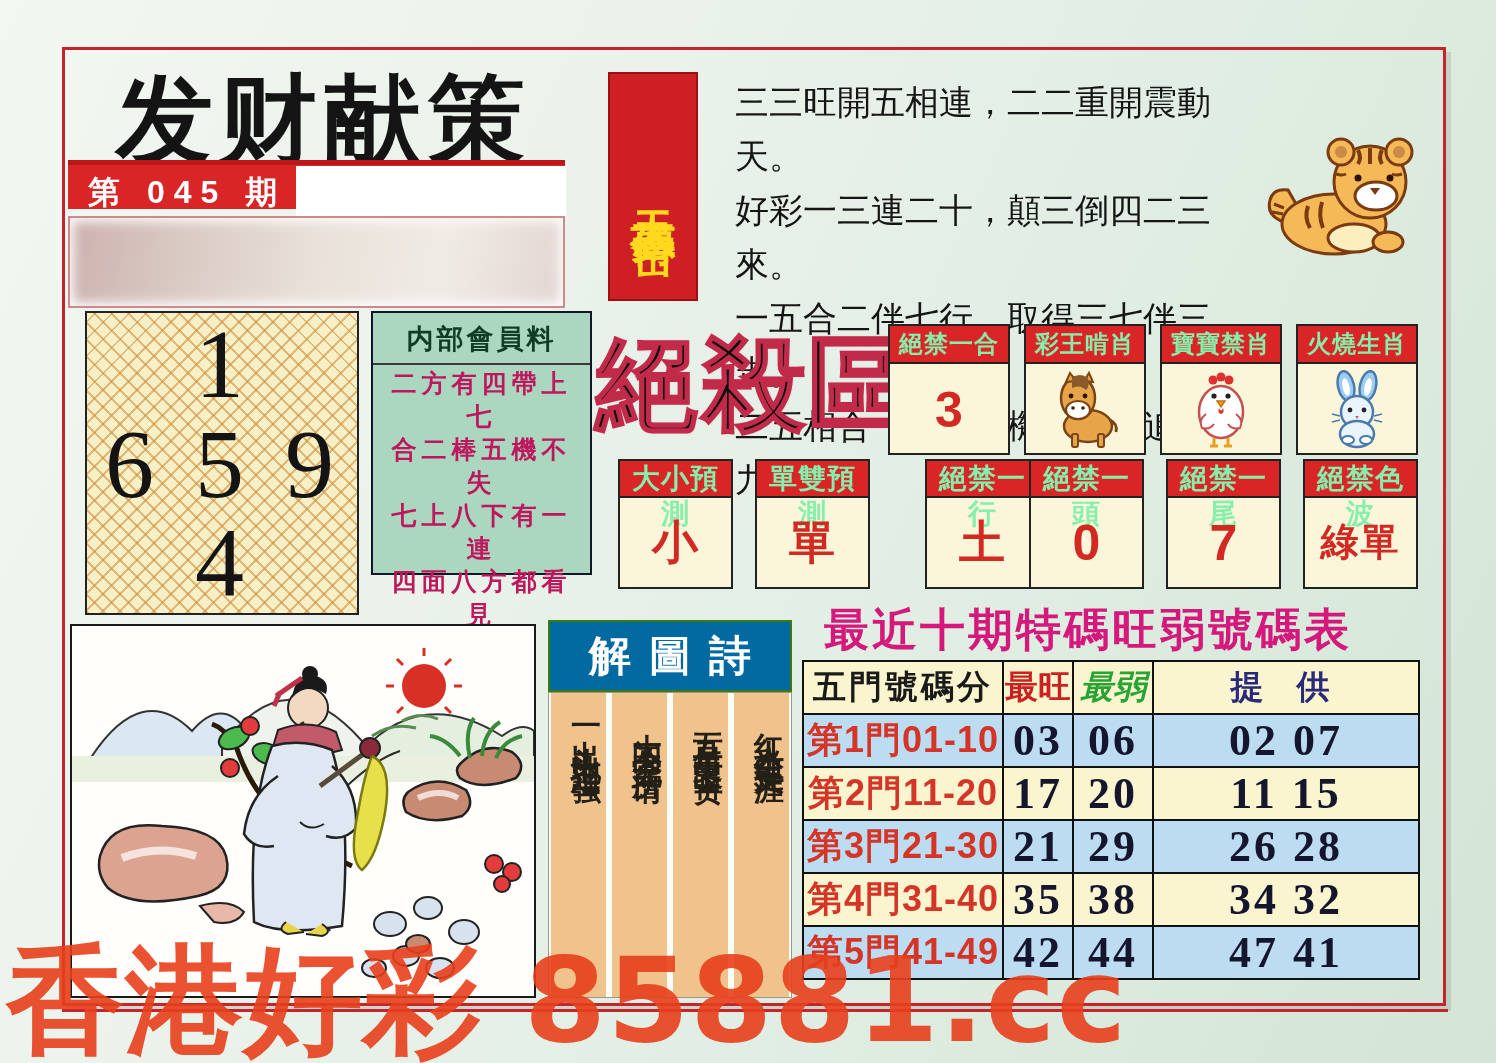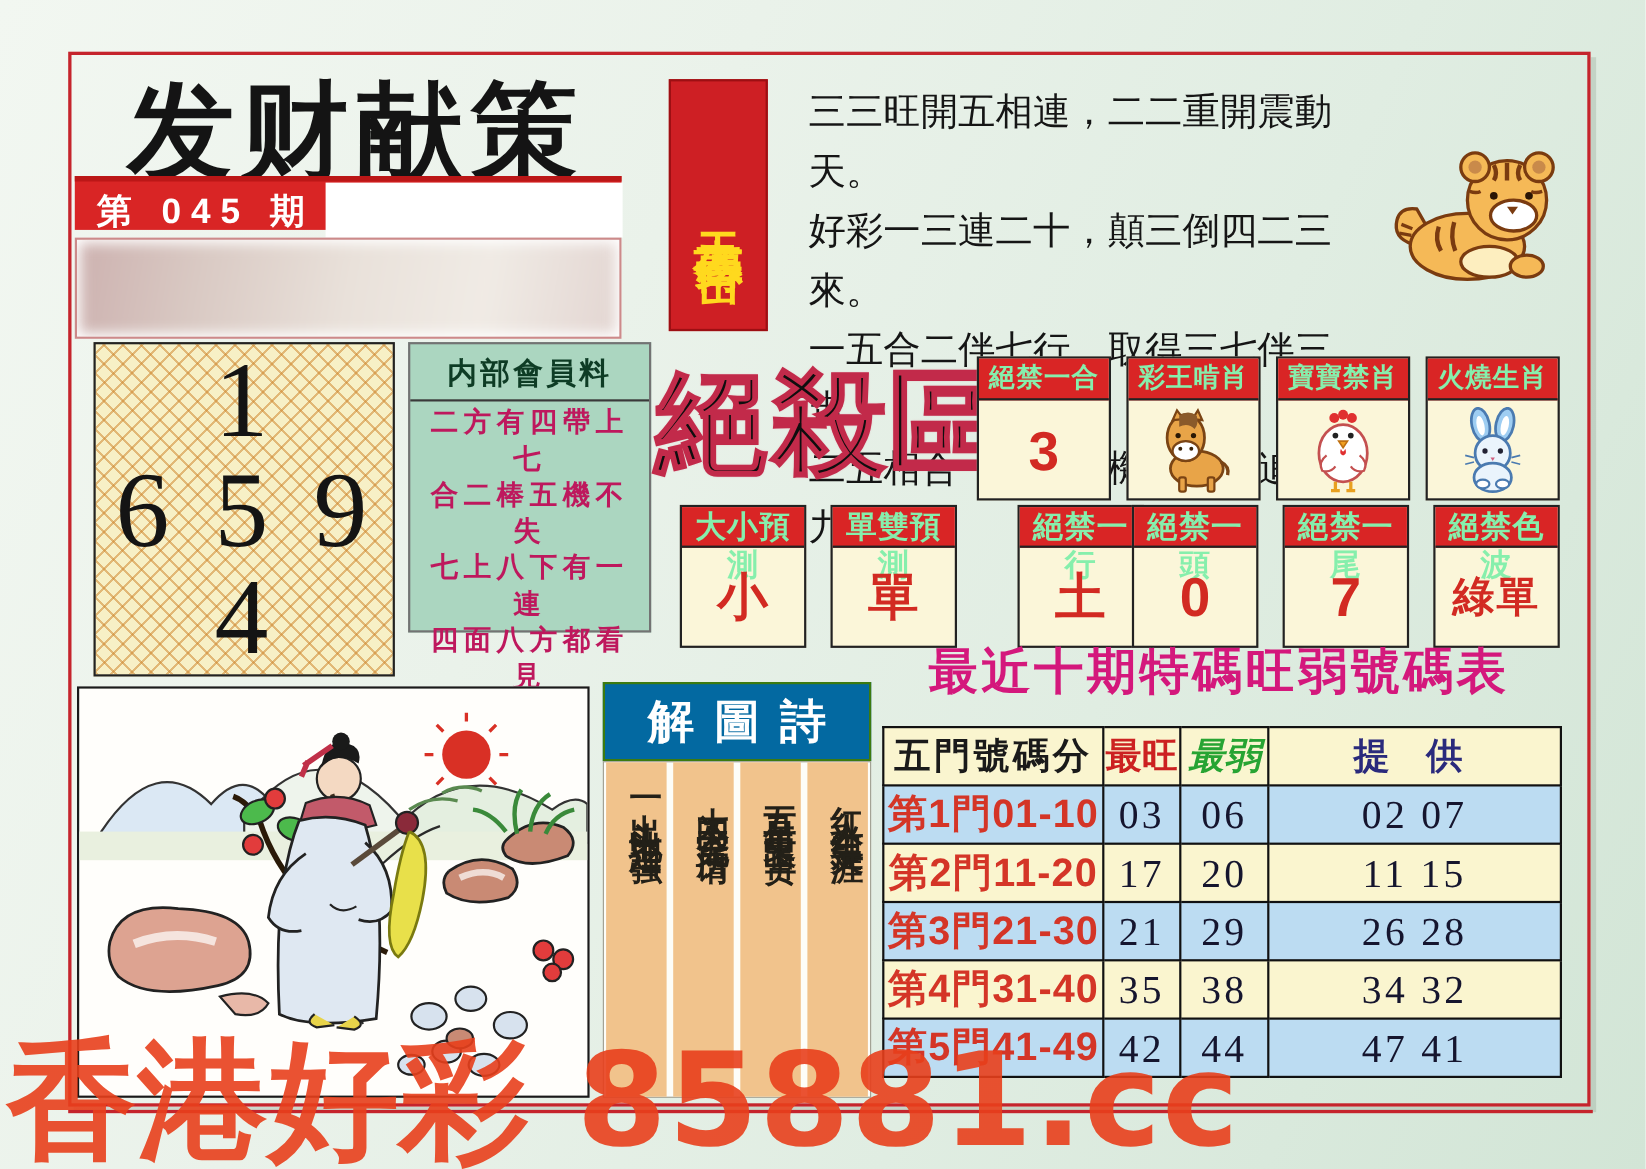--- a/index.html
+++ b/index.html
@@ -45,21 +45,21 @@
   .grid-box span{position:absolute;font-family:"Liberation Serif",serif;
     font-size:98px;color:#141414;line-height:1;}
   .gn-top{left:108px;top:2px;}
   .gn-left{left:18px;top:102px;}
   .gn-center{left:108px;top:102px;}
   .gn-right{left:198px;top:102px;}
   .gn-bottom{left:108px;top:200px;}
 
   
   .member-box{left:371px;top:311px;width:221px;height:264px;background:#abd6c0;
-    border:2px solid #737373;box-sizing:border-box;}
+    border:2px solid #0f172a;box-sizing:border-box;}
   .member-head{text-align:center;font-size:27px;font-weight:bold;color:#0e3c25;
     padding:8px 0 6px;border-bottom:2px solid #3a3a3a;letter-spacing:3px;}
   .member-lines{display:flex;flex-direction:column;justify-content:space-around;
     height:243px;padding:2px 6px;}
   .member-lines div{font-family:"Liberation Serif",serif;font-weight:bold;
     font-size:25px;letter-spacing:5px;color:#be185d;text-align:center;}
 
   
   .killzone{left:596px;top:316px;font-size:104px;font-weight:900;color:#0e0e0e;
     letter-spacing:2px;font-family:"DejaVu Sans",sans-serif;
@@ -74,38 +74,38 @@
   .tbx .ph{font-size:24px;line-height:36px;height:36px;}
   .tbx .pv{height:91px;}
   .mbx{top:459px;width:115px;height:130px;}
   .mbx .ph{font-size:28px;line-height:35px;height:35px;}
   .mbx .pv{height:89px;}
   .pv-num{color:#d22a22;font-size:50px;font-weight:bold;}
   .pv-cn{color:#d22a22;font-size:46px;font-weight:bold;letter-spacing:1px;}
   .pv-cn2{color:#d22a22;font-size:38px;font-weight:bold;letter-spacing:2px;}
 
   
-  .table-title{left:824px;top:580px;width:600px;font-size:45px;font-weight:900;
-    color:#d4187c;letter-spacing:3px;white-space:nowrap;margin-left:20px;}
+  .table-title{left:824px;top:600px;width:600px;font-size:45px;font-weight:900;
+    color:#d4187c;letter-spacing:3px;white-space:nowrap;}
   table.stats{left:802px;top:660px;border-collapse:collapse;position:absolute;
     border:2px solid #111;}
   table.stats td{border:2px solid #111;height:51px;padding:0;text-align:center;}
   .col-label{width:198px;}
   .col-hot{width:68px;}
   .col-weak{width:78px;font-style:italic;}
   .col-offer{width:264px;}
   tr.hrow td{background:#faf5cf;font-weight:bold;font-size:33px;}
   .h-label{color:#1a1a1a;letter-spacing:3px;}
   .h-hot{color:#cc2121;}
   .h-weak{color:#27a433;}
   .h-offer{color:#2a2a7c;letter-spacing:12px;}
   tr.blue td{background:#bcdcf2;}
   tr.cream td{background:#faf5cf;}
   td.rlabel{color:#d43527;font-size:36px;font-weight:bold;letter-spacing:1px;}
-  td.rval{color:#15152e;font-size:36px;font-weight:normal;
+  td.rval{color:#15152e;font-size:44px;font-weight:bold;
     font-family:"Liberation Serif",serif;letter-spacing:3px;}
 
   
   .jts-head{left:548px;top:620px;width:244px;height:72px;background:#0369a1;
     border:2px solid #3c7a10;box-sizing:border-box;display:flex;align-items:center;
     justify-content:center;color:#fff;font-size:42px;font-weight:bold;
     letter-spacing:18px;text-indent:18px;}
   .jts-body{left:548px;top:692px;width:244px;height:306px;background:#fdfdf8;
     border:1px solid #9a9a8a;box-sizing:border-box;display:flex;
     justify-content:space-between;padding:0 2px;}

